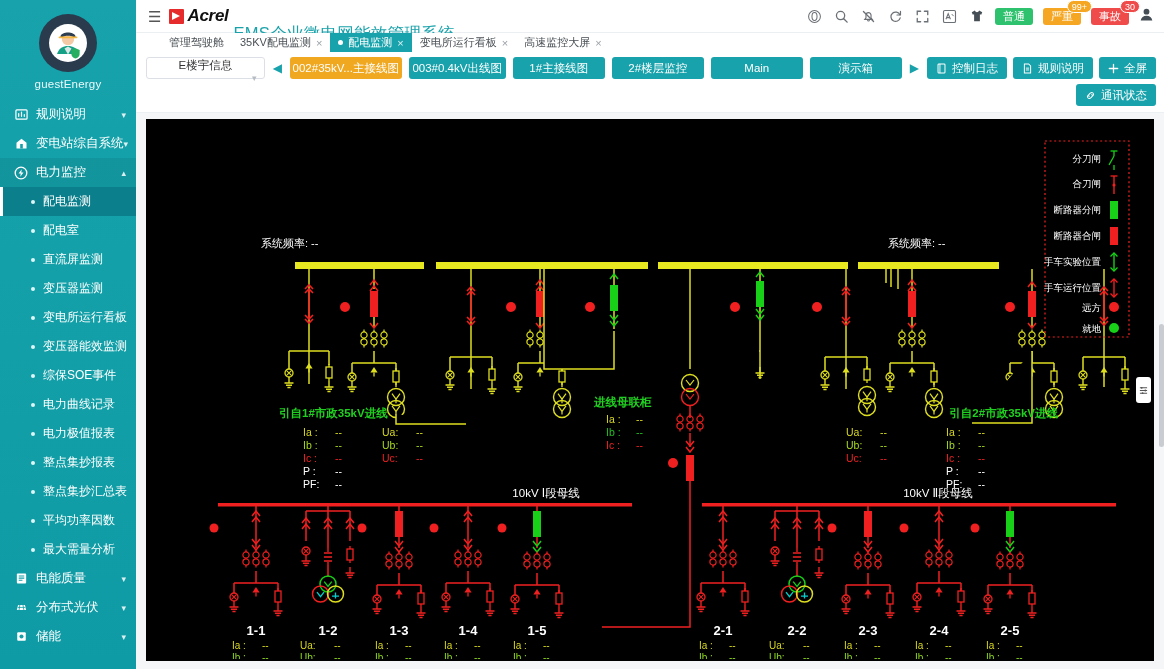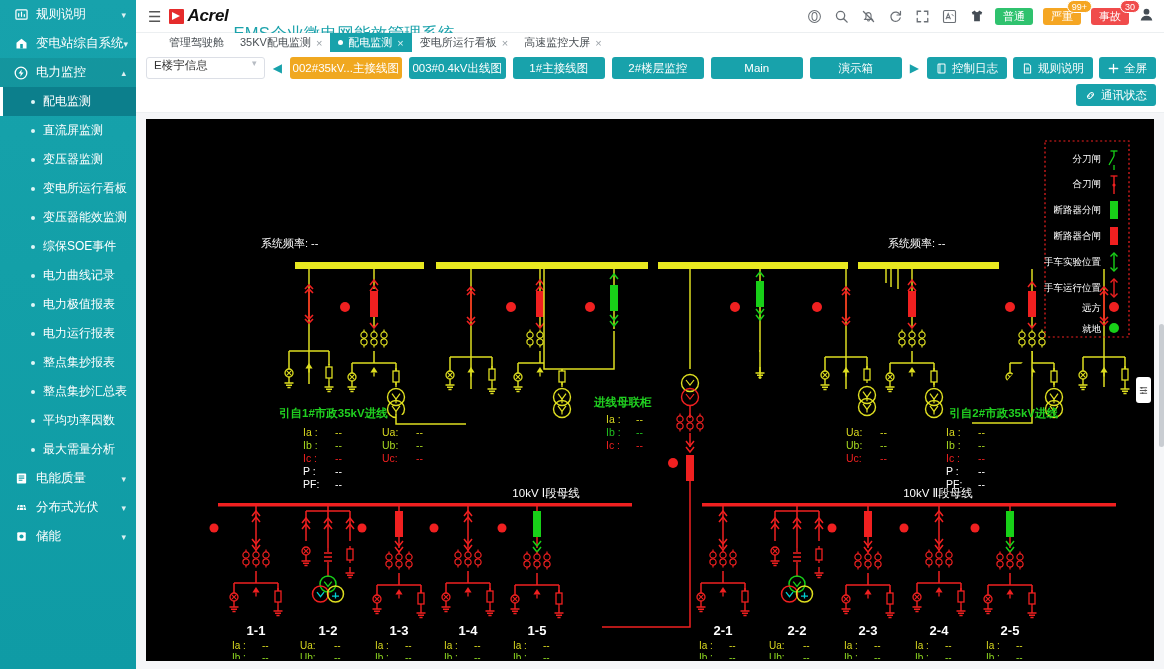--- a/index.html
+++ b/index.html
@@ -101,21 +101,21 @@
   .tab .tdot { width:5px;height:5px;border-radius:50%;background:#fff;flex:0 0 5px;}
 
   
   .toolbar {
     background:#fff; padding:5px 8px 6px 10px; display:flex; flex-direction:column; gap:5px;
     border-bottom:1px solid #edf0f2;
   }
   .tb-row { display:flex; align-items:center; gap:7px; }
   .select-box {
     width:135px; height:22px; border:1px solid #dcdfe6; border-radius:3px; background:#fff;
-    display:flex; align-items:flex-start; padding:0 7px; font-size:11.5px; color:#333; cursor:pointer;
+    display:flex; align-items:center; padding:0 7px; font-size:11.5px; color:#333; cursor:pointer;flex-direction:column;
   }
   .select-box .caret { margin-left:auto; color:#b7bcc3; font-size:9px; }
   .arrow-btn { color:#18a2ab; font-size:12px; cursor:pointer; padding:0 1px; line-height:1;}
   .pg-btn {
     height:22px; min-width:92px; border-radius:3px; background:#18a2ab; color:#fff;
     display:flex; align-items:center; justify-content:center; font-size:11.5px; cursor:pointer;
     padding:0 10px; white-space:nowrap;
   }
   .pg-btn.sel { background:#f0a820; }
   .tb-right { margin-left:auto; display:flex; align-items:center; gap:6px; }
@@ -142,20 +142,34 @@
     position:absolute; right:0; top:38%; width:5px; height:22%;
     background:#c9cdd2; border-radius:3px;
   }
 </style>
 </head>
 <body>
 
 <div id="app">
 
   <div class="sidebar">
+    <div class="side-profile">
+      <div class="avatar-circle">
+        <svg width="40" height="40" viewBox="0 0 40 40">
+          <circle cx="20" cy="20" r="19" fill="#fff"></circle>
+          <path d="M9 31c2-6 6-8 11-8s9 2 11 8z" fill="#16a085"></path>
+          <circle cx="20" cy="16" r="6.2" fill="#f3c9a6"></circle>
+          <path d="M12.5 13.2c1.4-5 13.6-5 15 0 .6 2-.8 2.3-1.5 1.4-2.2-2.6-9.8-2.6-12 0-.7.9-2.1.6-1.5-1.4z" fill="#2c3e50"></path>
+          <path d="M11.4 13.6h17.2c.5 0 .8.4.8.9s-.3.8-.8.8H11.4c-.5 0-.8-.3-.8-.8s.3-.9.8-.9z" fill="#f5b942"></path>
+          <path d="M20 23.5l3.5 2-3.5 6-3.5-6z" fill="#ecf0f1" opacity=".9"></path>
+          <path d="M27.5 25.2l4.2 1.8-.1 4.2c0 2.2-2 3.6-4.1 4.4-2.1-.8-4.1-2.2-4.1-4.4l-.1-4.2z" fill="#27ae60"></path>
+        </svg>
+      </div>
+      <div class="side-user">guestEnergy</div>
+    </div>
 
     <div class="nav-group">
 
       <div class="nav-top">
         <span class="nv-ico">
           <svg width="13" height="13" viewBox="0 0 14 14">
               <rect x="1" y="2" width="12" height="10" rx="1" fill="none" stroke="#fff" stroke-width="1.3"></rect>
               <path d="M4 9V6M7 9V4.5M10 9V7" stroke="#fff" stroke-width="1.3" stroke-linecap="round"></path>
             </svg>
         </span>
@@ -184,20 +198,24 @@
         <span class="nv-label">电力监控</span>
         <span class="nv-arrow">▴</span>
       </div>
 
       <div class="nav-child active">
           <span class="dot"></span>
           <span>配电监测</span>
         </div>
       <div class="nav-child">
           <span class="dot"></span>
+          <span>配电室</span>
+        </div>
+      <div class="nav-child">
+          <span class="dot"></span>
           <span>直流屏监测</span>
         </div>
       <div class="nav-child">
           <span class="dot"></span>
           <span>变压器监测</span>
         </div>
       <div class="nav-child">
           <span class="dot"></span>
           <span>变电所运行看板</span>
         </div>
@@ -209,24 +227,20 @@
           <span class="dot"></span>
           <span>综保SOE事件</span>
         </div>
       <div class="nav-child">
           <span class="dot"></span>
           <span>电力曲线记录</span>
         </div>
       <div class="nav-child">
           <span class="dot"></span>
           <span>电力极值报表</span>
-        </div>
-      <div class="nav-child">
-          <span class="dot"></span>
-          <span>电力运行报表</span>
         </div>
       <div class="nav-child">
           <span class="dot"></span>
           <span>整点集抄报表</span>
         </div>
       <div class="nav-child">
           <span class="dot"></span>
           <span>整点集抄汇总表</span>
         </div>
       <div class="nav-child">

